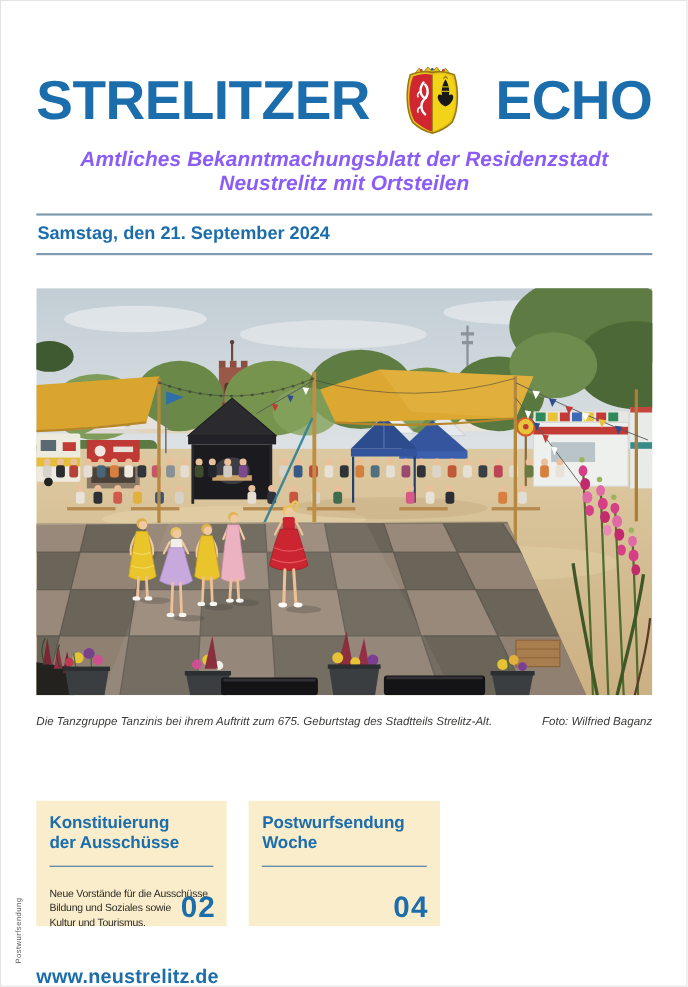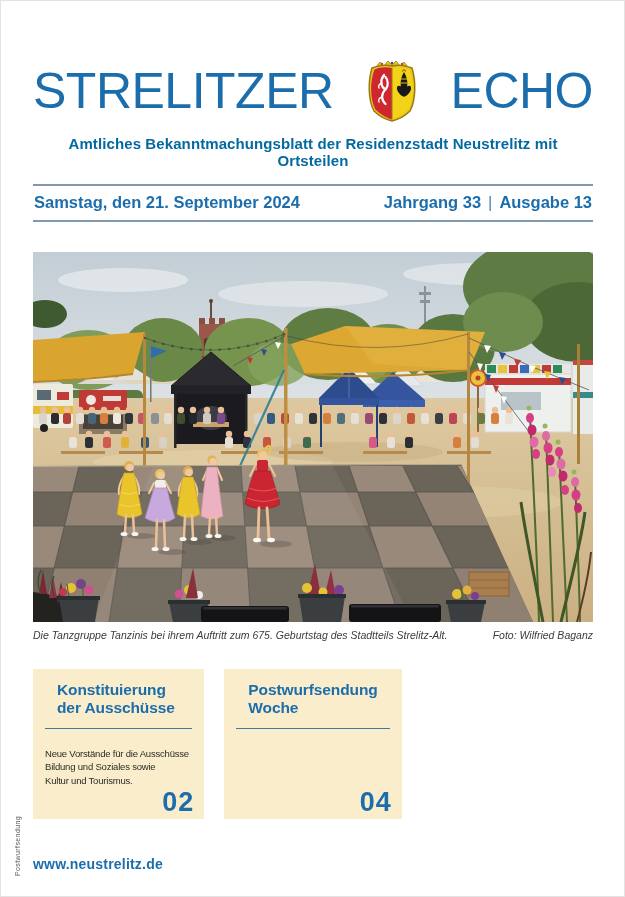--- a/index.html
+++ b/index.html
@@ -5,45 +5,45 @@
   html,body{margin:0;padding:0;}
   body{
     width:625px;height:897px;background:#ffffff;position:relative;overflow:hidden;
     font-family:"Liberation Sans", sans-serif;
     --accent:#1c6dac; --rule:#7f9ab0; --cream:#faedcb;
     outline:1px solid #e3e3e3; outline-offset:-1px;
   }
   .page{padding:0 32px 0 33px;}
   
   .masthead{margin-top:62px;height:58px;display:flex;align-items:center;justify-content:space-between;}
-  .mast-title{font-size:50px;font-weight:normal;letter-spacing:-0.5px;color:var(--accent);line-height:1;white-space:nowrap;}
+  .mast-title{font-size:50px;font-weight:bold;letter-spacing:-0.5px;color:var(--accent);line-height:1;white-space:nowrap;}
   .crest{width:60px;height:64px;flex:0 0 auto;margin:0 4px;}
-  .subtitle{margin-top:15px;text-align:center;font-weight:bold;font-size:15px;color:#0369a1;letter-spacing:0.1px;}
+  .subtitle{margin-top:15px;text-align:center;font-weight:bold;font-size:19px;color:#8b5cf6;letter-spacing:0.1px;font-style:italic;}
   
   .issuebar{margin-top:15px;border-top:2px solid var(--rule);border-bottom:2px solid var(--rule);
     padding:7px 1px 8px;display:flex;justify-content:space-between;align-items:baseline;
     color:var(--accent);font-weight:bold;font-size:16.5px;gap:28px;}
   .issuebar .sep{font-weight:normal;margin:0 7px;color:#4c86b4;}
   
   .photo-wrap{margin-top:30px;width:560px;height:370px;}
   .photo-wrap svg{display:block;}
-  .caption-row{margin-top:7px;display:flex;justify-content:space-between;
+  .caption-row{margin-top:18px;display:flex;justify-content:space-between;
     font-style:italic;font-size:10.5px;color:#3b3b39;}
   
   .teasers{margin-top:28px;display:grid;grid-template-columns:repeat(3,1fr);gap:20px;}
-  .tbox{background:var(--cream);height:150px;position:relative;padding:12px 24px;box-sizing:border-box;}
+  .tbox{background:var(--cream);height:114px;position:relative;padding:12px 12px;box-sizing:border-box;margin-top:38px;}
   .tbox h3{margin:0;font-size:15.5px;font-weight:bold;color:var(--accent);line-height:1.18;white-space:pre-line;letter-spacing:-0.1px;}
   .tbox .rule{position:absolute;top:59px;left:12px;right:12px;border-top:1.5px solid #46779f;}
   .tbox .tbody{position:absolute;top:78px;left:12px;right:12px;font-size:9.5px;line-height:1.42;
     color:#2a2a28;letter-spacing:-0.2px;}
   .tbox .pre{white-space:pre-line;}
   .tbox .pagenum{position:absolute;right:10px;bottom:1px;font-size:27px;font-weight:bold;color:var(--accent);letter-spacing:1px;}
   
   .footer{margin-top:36px;}
-  .site{font-size:14px;font-weight:bold;color:var(--accent);letter-spacing:0.2px;text-decoration:none;cursor:pointer;}
+  .site{font-size:18px;font-weight:bold;color:var(--accent);letter-spacing:0.2px;text-decoration:none;cursor:pointer;}
   .edge-label{position:absolute;left:14px;top:876px;transform:rotate(-90deg);transform-origin:0 0;
     font-size:7px;color:#5a5a5a;letter-spacing:0.4px;white-space:nowrap;}
 </style>
 </head>
 <body>
 
 <div class="page">
 
   <div class="masthead">
     <div class="mast-title">STRELITZER</div>
@@ -68,23 +68,20 @@
       <path d="M39,20 L45,20 M38.4,24 L45.6,24" stroke="#f2d318" stroke-width="0.9"></path>
       <path d="M40,12.5 L42,10.5 L44,12.5" fill="none" stroke="#9a7a12" stroke-width="1.2"></path>
     </svg>
     <div class="mast-title">ECHO</div>
   </div>
 
   <div class="subtitle">Amtliches Bekanntmachungsblatt der Residenzstadt Neustrelitz mit Ortsteilen</div>
 
   <div class="issuebar">
     <span>Samstag, den 21. September 2024</span>
-    <span>
-      <span>Jahrgang 33</span><span class="sep">|</span><span>Ausgabe 13</span>
-    </span>
   </div>
 
   <div class="photo-wrap">
   <svg width="560" height="370" viewBox="0 0 560 370" aria-hidden="true">
     <defs>
       <linearGradient id="sky" x1="0" y1="0" x2="0" y2="1">
         <stop offset="0" stop-color="#c2cdd5"></stop>
             <stop offset="1" stop-color="#dfe4e6"></stop>
       </linearGradient>
       <linearGradient id="sand" x1="0" y1="0" x2="0" y2="1">

